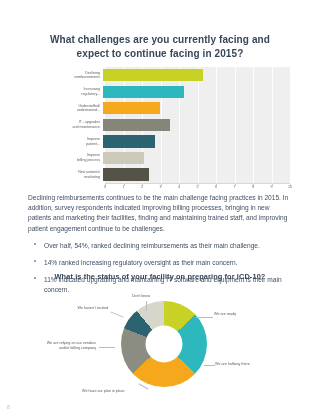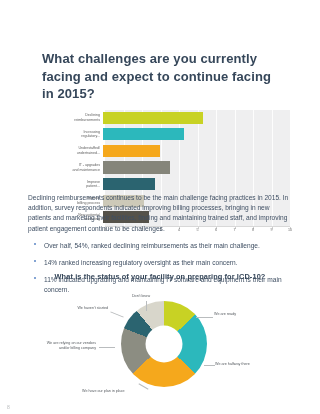--- a/index.html
+++ b/index.html
@@ -24,23 +24,23 @@
 
   
   .bar-section {
     position: absolute;
     left: 0;
     top: 0;
     width: 320px;
   }
   .bar-title {
     width: 236px;
-    margin: 50px auto 0 auto;
-    text-align: left;
-    font-size: 13px;
+    margin: 33px auto 0 auto;
+    text-align: center;
+    font-size: 10px;
     font-weight: bold;
     line-height: 1.35;
     color: #36475a;
     letter-spacing: .1px;
   }
 
   .bar-plot-wrap {
     position: relative;
     margin: 7px 0 0 0;
     width: 320px;

